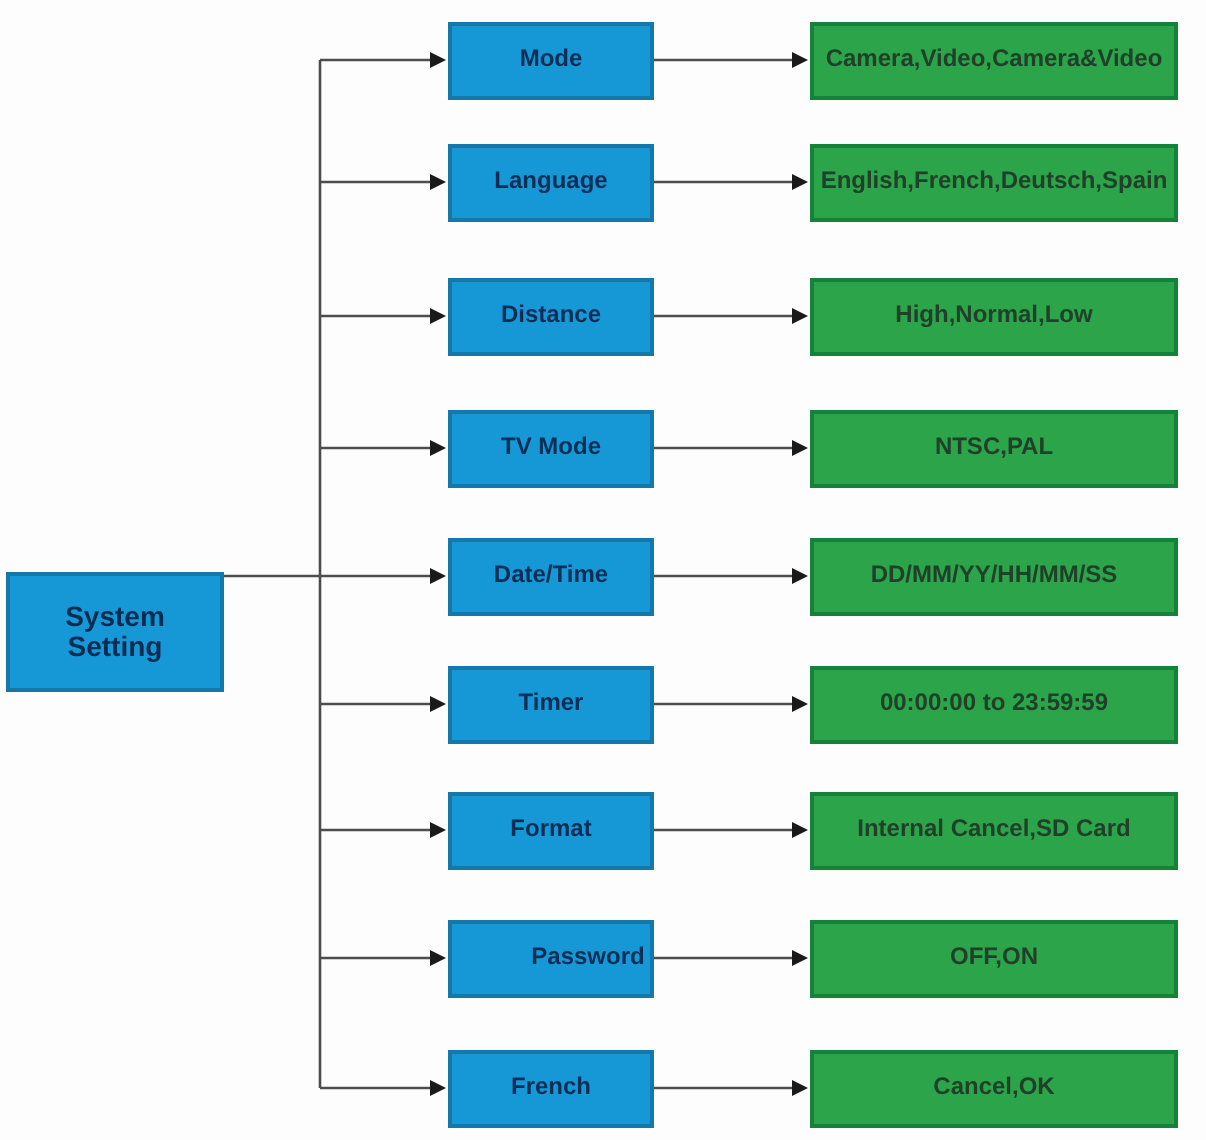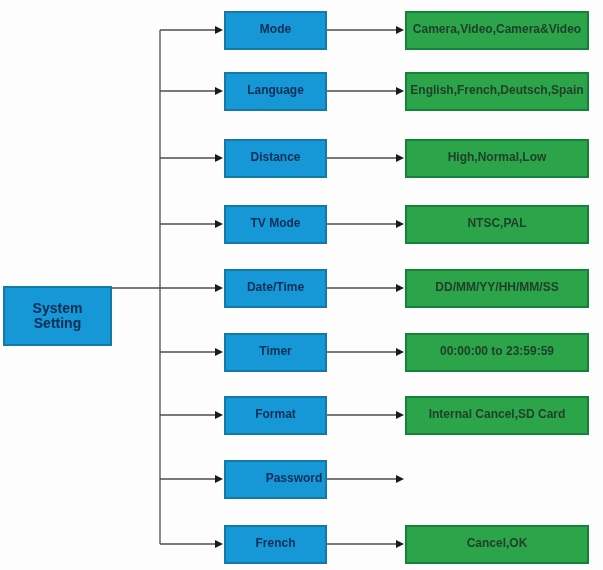--- a/index.html
+++ b/index.html
@@ -120,15 +120,16 @@
   <div class="node menu-box" style="top: 459.5px; padding-left: 39px;">Password</div>
   <div class="node menu-box" style="top: 524.5px;">French</div>
 
   <div class="node option-box" style="top: 10.5px;">Camera,Video,Camera&amp;Video</div>
   <div class="node option-box" style="top: 71.5px;">English,French,Deutsch,Spain</div>
   <div class="node option-box" style="top: 138.5px;">High,Normal,Low</div>
   <div class="node option-box" style="top: 204.5px;">NTSC,PAL</div>
   <div class="node option-box" style="top: 268.5px;">DD/MM/YY/HH/MM/SS</div>
   <div class="node option-box" style="top: 332.5px; text-align: right;">00:00:00 to 23:59:59</div>
   <div class="node option-box" style="top: 395.5px;">Internal Cancel,SD Card</div>
+  <div class="node option-box" style="top: 459.5px;">OFF,ON</div>
   <div class="node option-box" style="top: 524.5px;">Cancel,OK</div>
 
 </div>
 
 </body></html>

